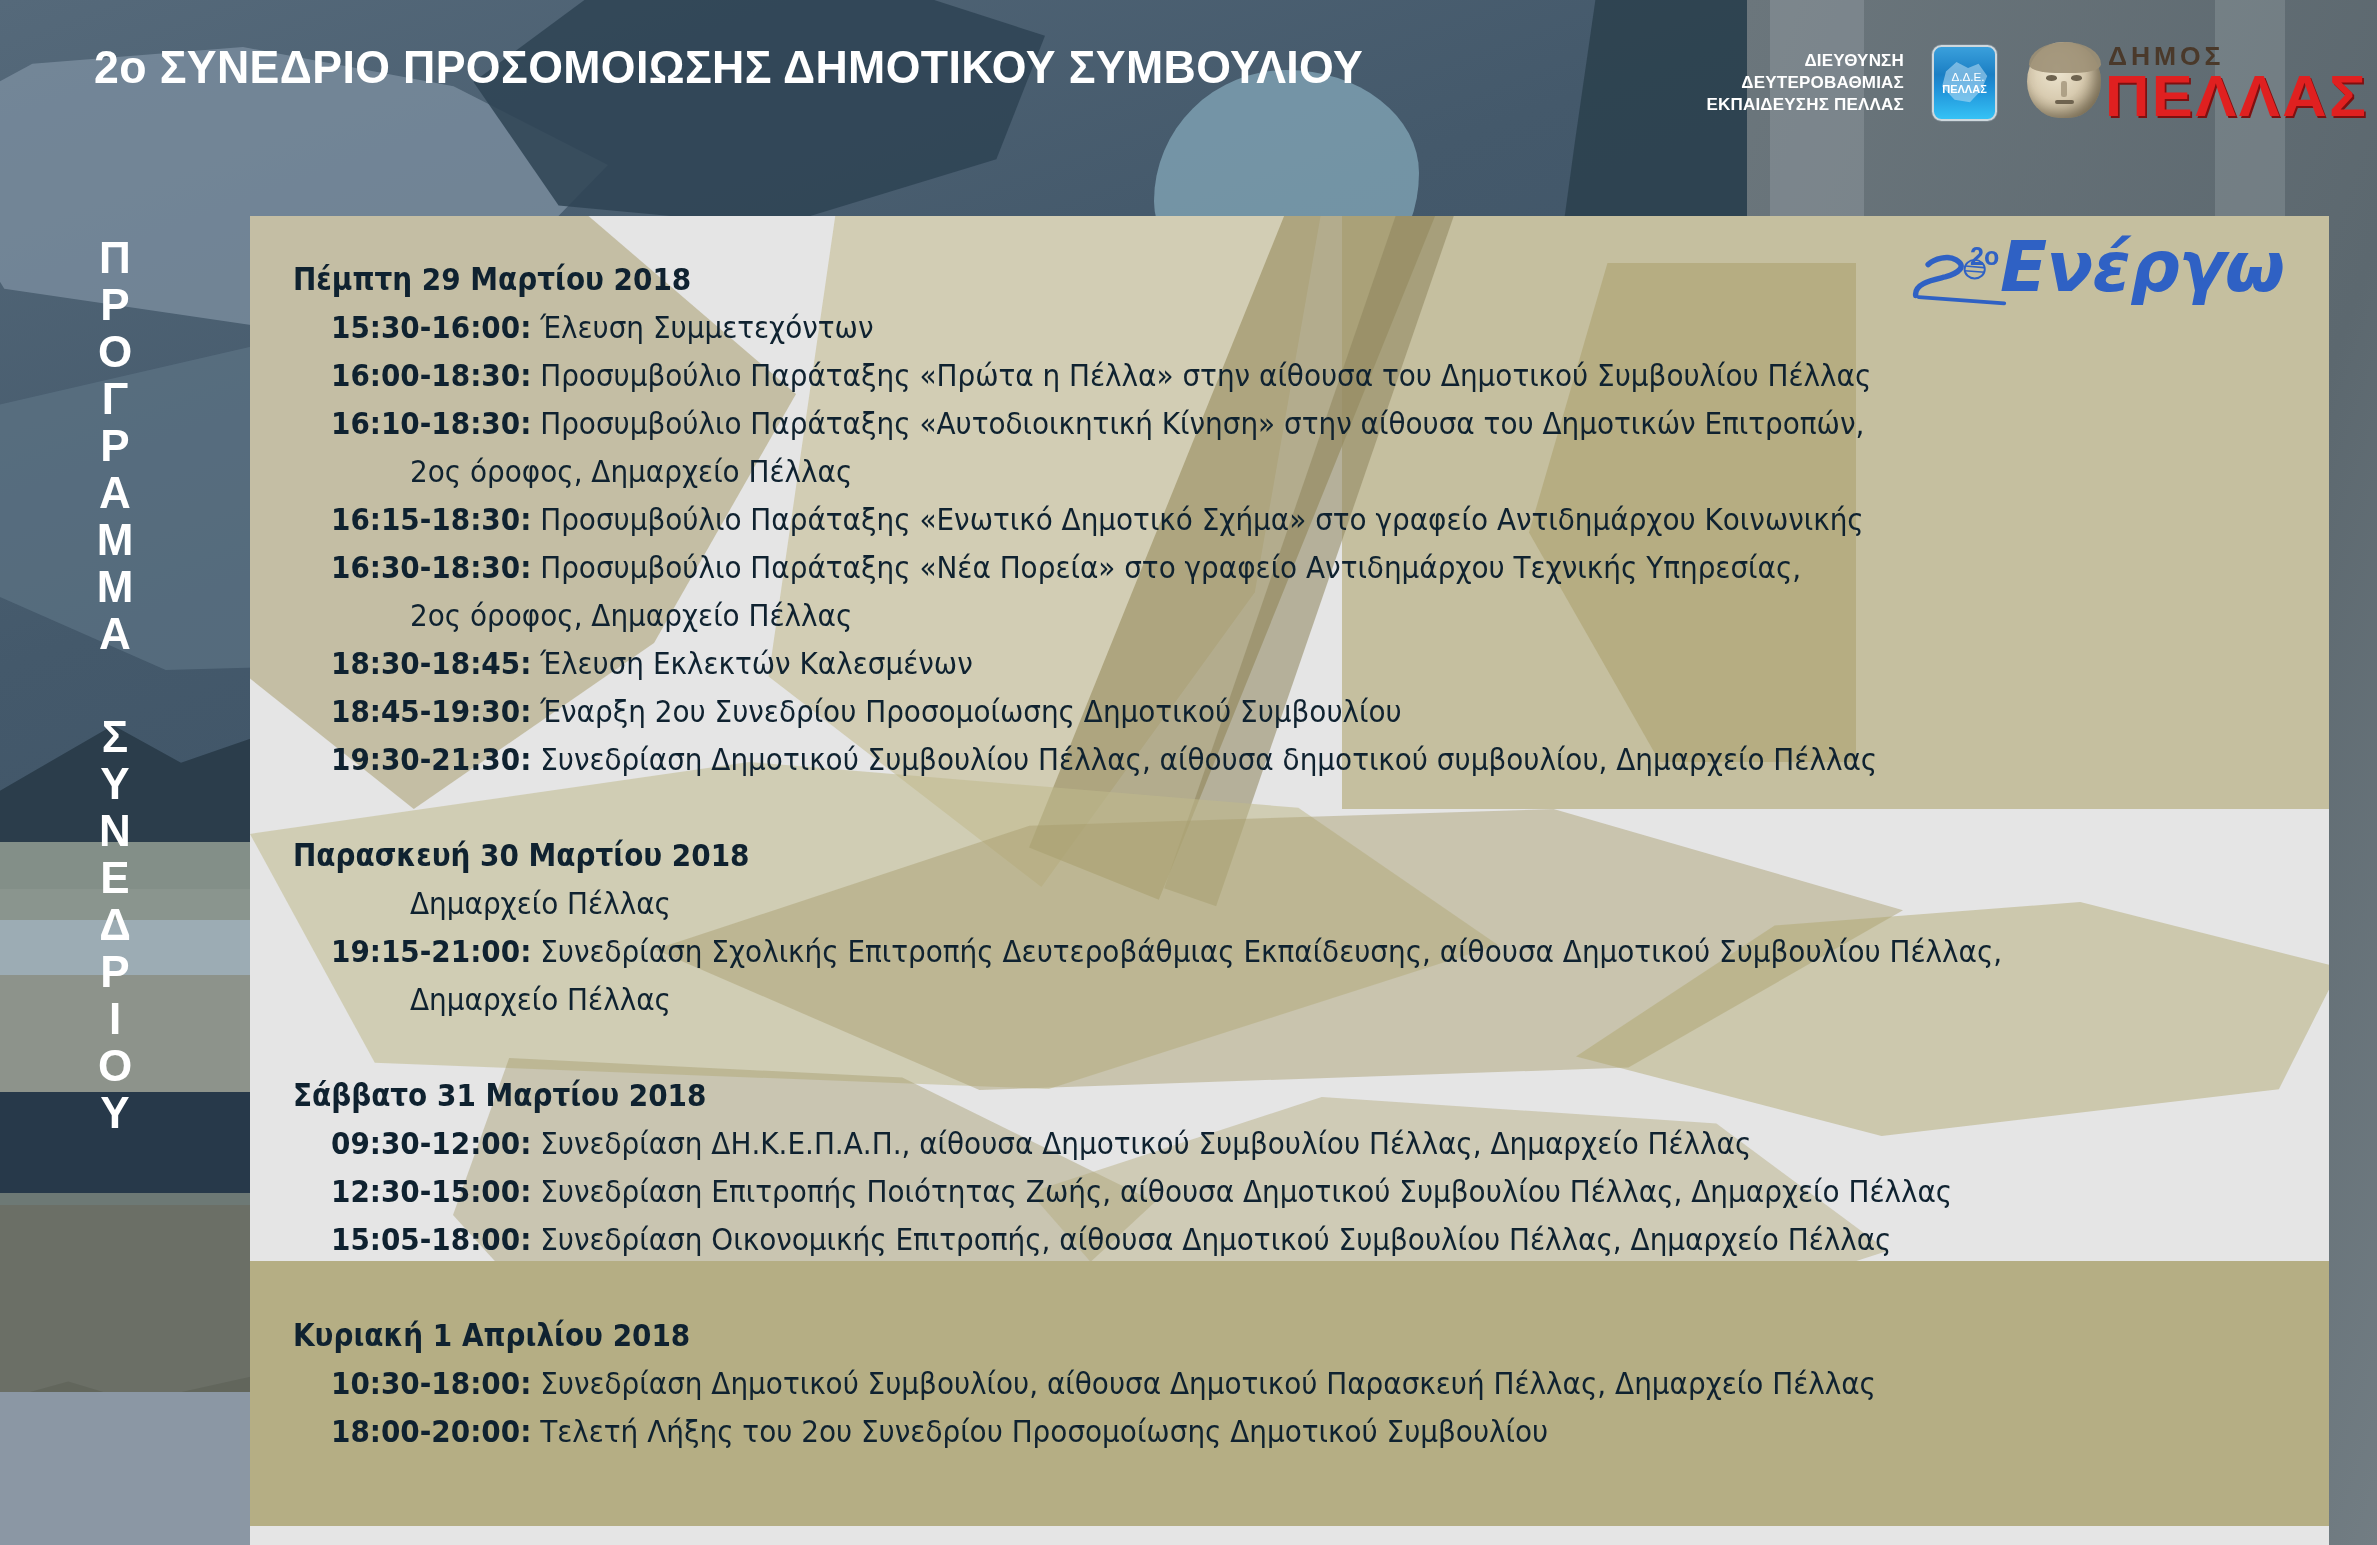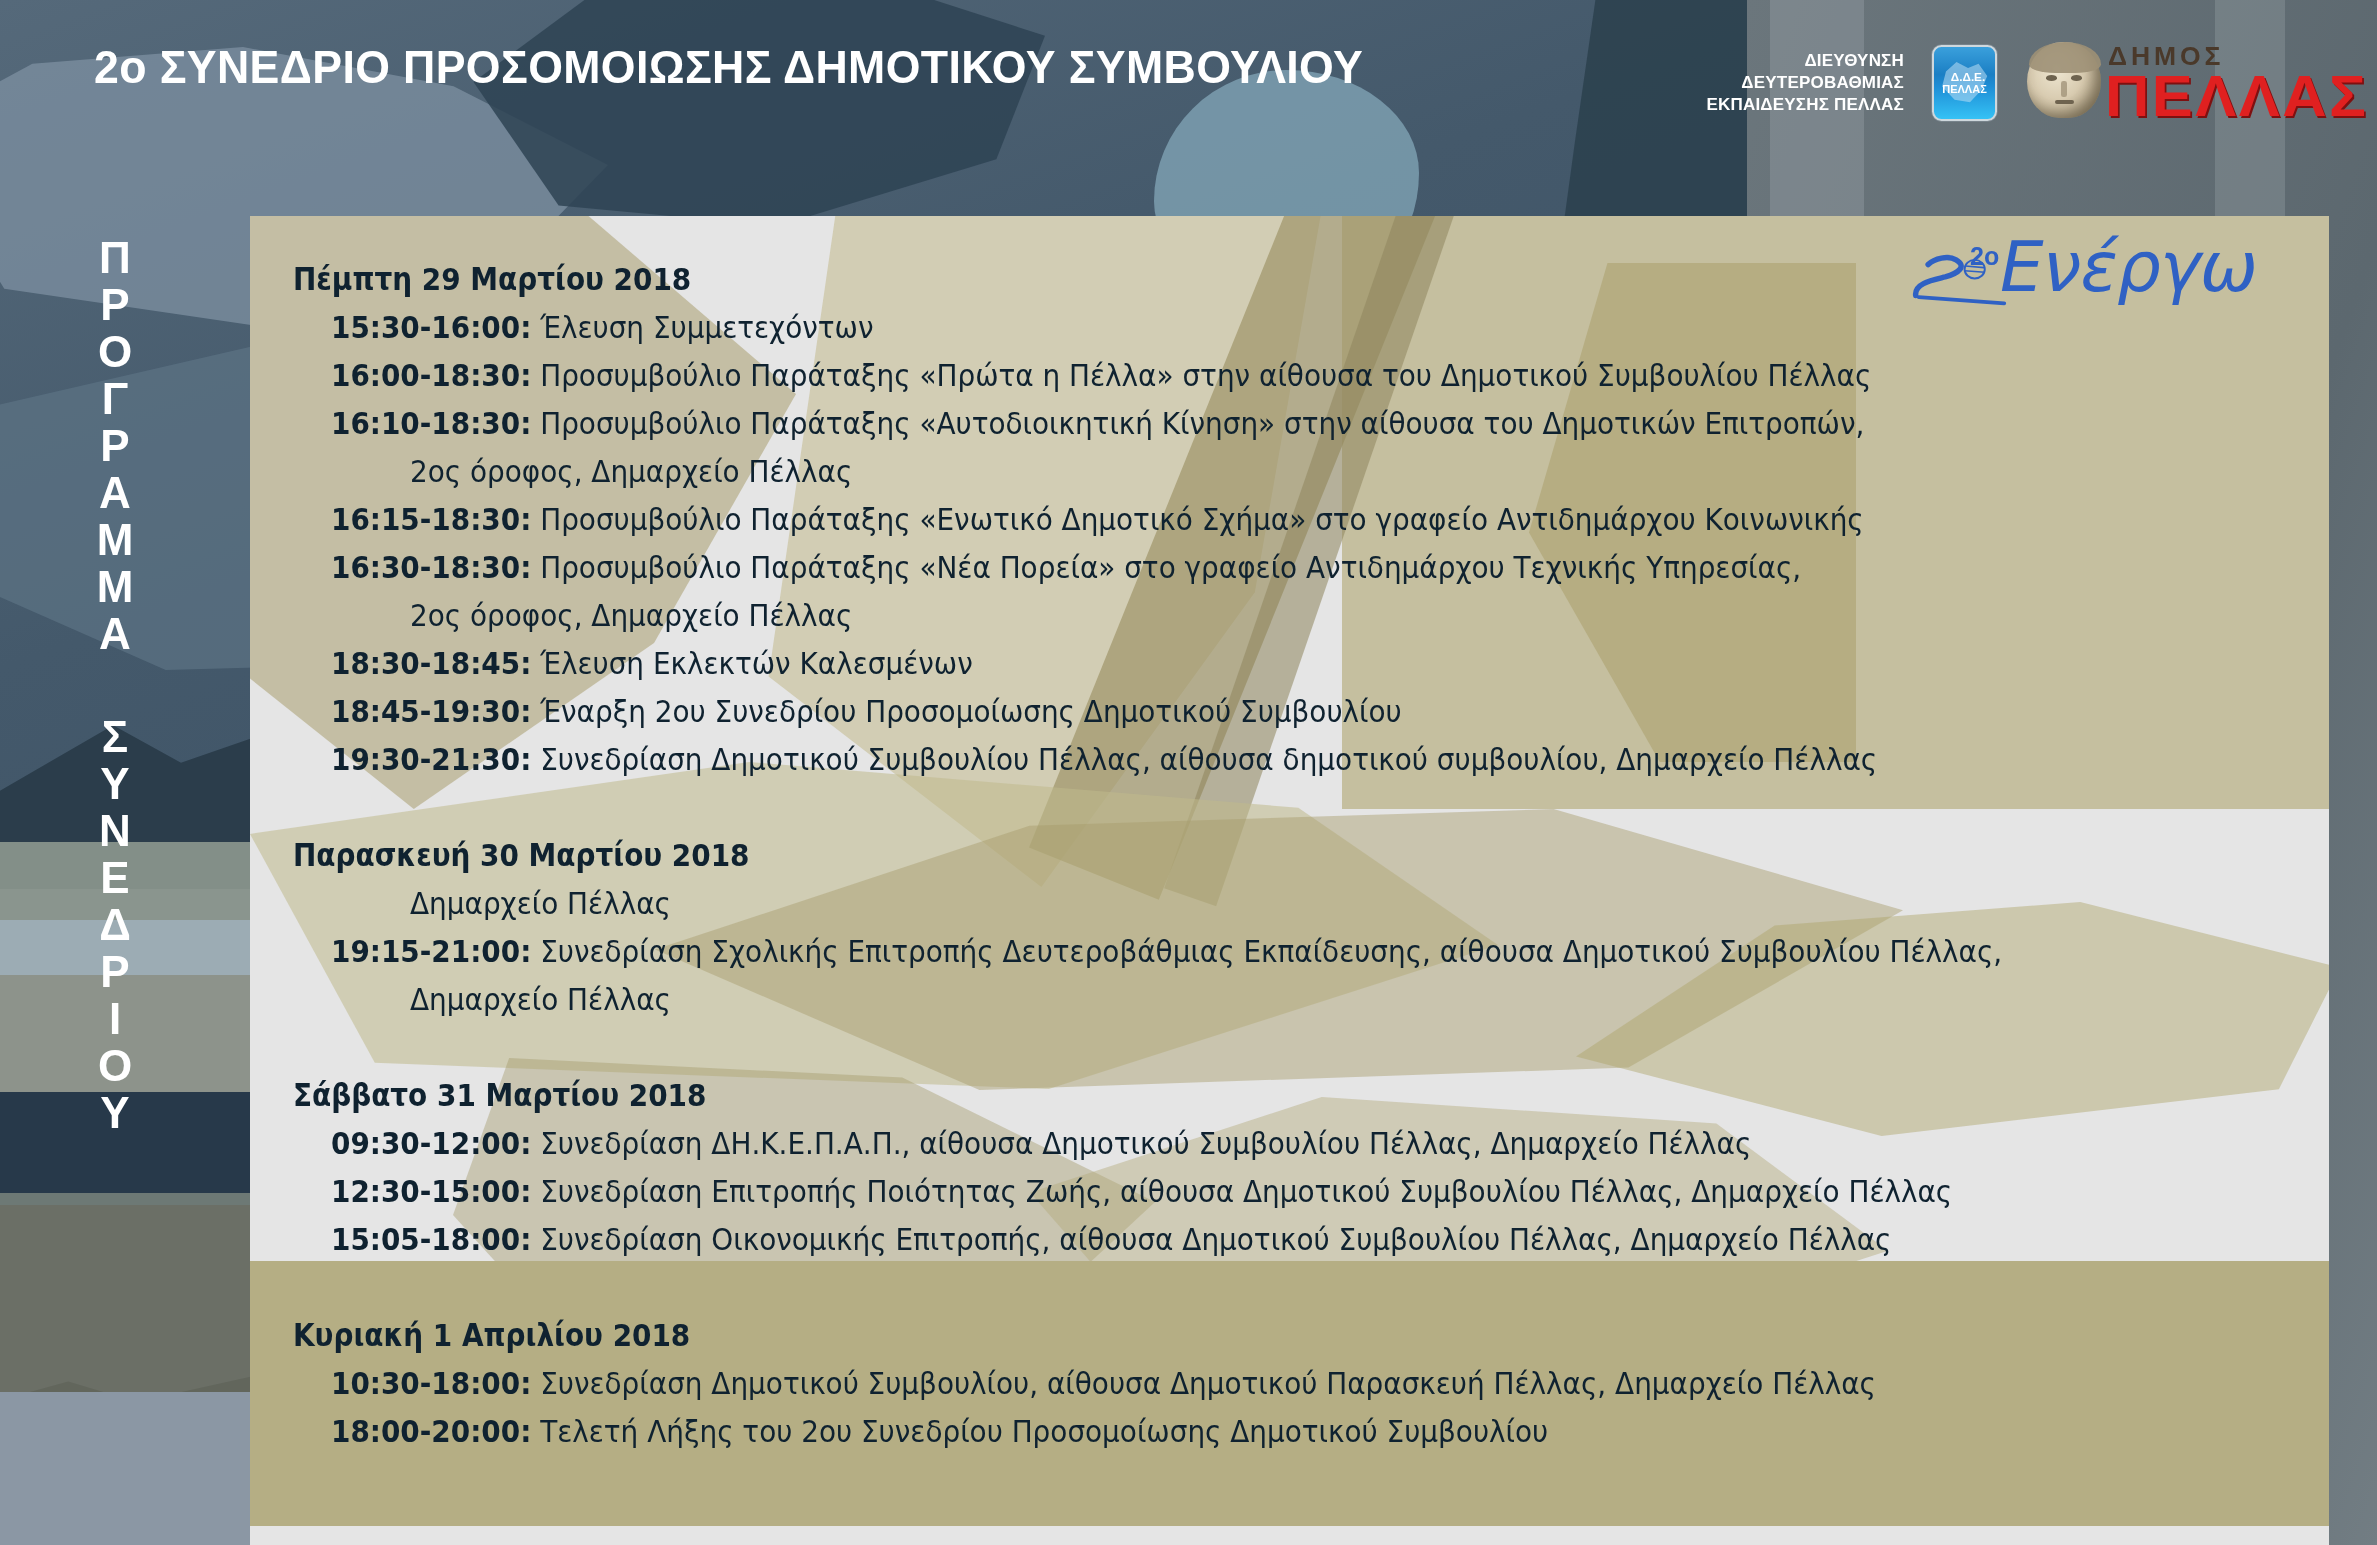--- a/index.html
+++ b/index.html
@@ -69,21 +69,21 @@
     font-size:17px;line-height:22px;color:#ffffff;text-align:right;
     width:234px;letter-spacing:0.2px;}
   .ddebadge{width:61px;height:72px;border-radius:9.4px;
     background:linear-gradient(180deg,#3aa0dc 0%,#1b7fc4 38%,#1e8ed6 55%,#35c2f5 100%);
     border:2.3px solid #cfd8dd;position:relative;overflow:hidden;
     box-shadow:0 0 0 0.8px #7e8a92;}
   .ddebadge .shape{position:absolute;left:6.2px;top:14px;width:48px;height:44px;
     background:#bcdff4;opacity:.55;
     clip-path:polygon(12% 24%,34% 2%,58% 16%,80% 6%,98% 34%,86% 66%,62% 94%,30% 88%,4% 58%);}
   .ddebadge .t1{position:absolute;left:7px;right:0;top:23.4px;text-align:center;
-    font-family:"Liberation Sans", sans-serif;font-weight:bold;font-size:11.7px;color:#ffffff;}
+    font-family:"Liberation Sans", sans-serif;font-weight:normal;font-size:11.7px;color:#ffffff;}
   .ddebadge .t2{position:absolute;left:0;right:0;top:36px;text-align:center;
     font-family:"Liberation Sans", sans-serif;font-weight:bold;font-size:11px;color:#ffffff;}
 
   .pellalogo{position:absolute;left:2027px;top:39px;width:327px;height:82px;}
   .pellahead{position:absolute;left:0px;top:3.1px;width:74px;height:76px;
     background:radial-gradient(ellipse at 40% 35%,#efe7d2 0%,#d8cbb0 45%,#a89a7c 80%,#7d725c 100%);
     border-radius:48% 48% 44% 44%/52% 52% 48% 48%;
     box-shadow:inset -6.2px -4.7px 12.5px rgba(60,50,35,.45);}
   .pellahead .hair{position:absolute;left:1.6px;top:0px;width:72px;height:31px;
     background:#9d9075;border-radius:50% 50% 36% 36%/72% 72% 28% 28%;opacity:.9;}
@@ -145,21 +145,21 @@
     background:#b3ab7c;opacity:.45;
     clip-path:polygon(0% 36%,34% 0%,80% 10%,100% 58%,60% 100%,14% 88%);}
   .panel .wash10{position:absolute;left:0px;top:1045px;width:2079px;height:265px;
     background:#b5ae84;}
 
   .panel .enlogo{position:absolute;right:34px;top:18.7px;width:390px;height:94px;}
   .enlogo .swoosh{position:absolute;left:6.2px;top:14px;width:101px;height:59px;}
   .enlogo .num{position:absolute;left:65px;top:7.8px;
     font-family:"Liberation Sans", sans-serif;font-weight:bold;font-size:25px;color:#2f61c4;}
   .enlogo .word{position:absolute;left:95px;top:-7.8px;
-    font-family:"DejaVu Sans", sans-serif;font-weight:normal;font-style:italic;
+    font-family:"DejaVu Sans", sans-serif;font-weight:bold;font-style:italic;
     font-size:69px;color:#2f61c4;letter-spacing:-0.8px;}
 
   
   .prog{position:absolute;left:43px;top:39px;width:2027px;
     font-family:"DejaVu Sans Condensed","DejaVu Sans", sans-serif;
     color:#0f2230;}
   .day{margin-bottom:0px;}
   .dayname{font-weight:bold;font-size:31px;line-height:48px;white-space:nowrap;}
   .evt{font-size:31px;line-height:48px;white-space:nowrap;}
   .evt .tm{font-weight:bold;margin-left:38px;}

